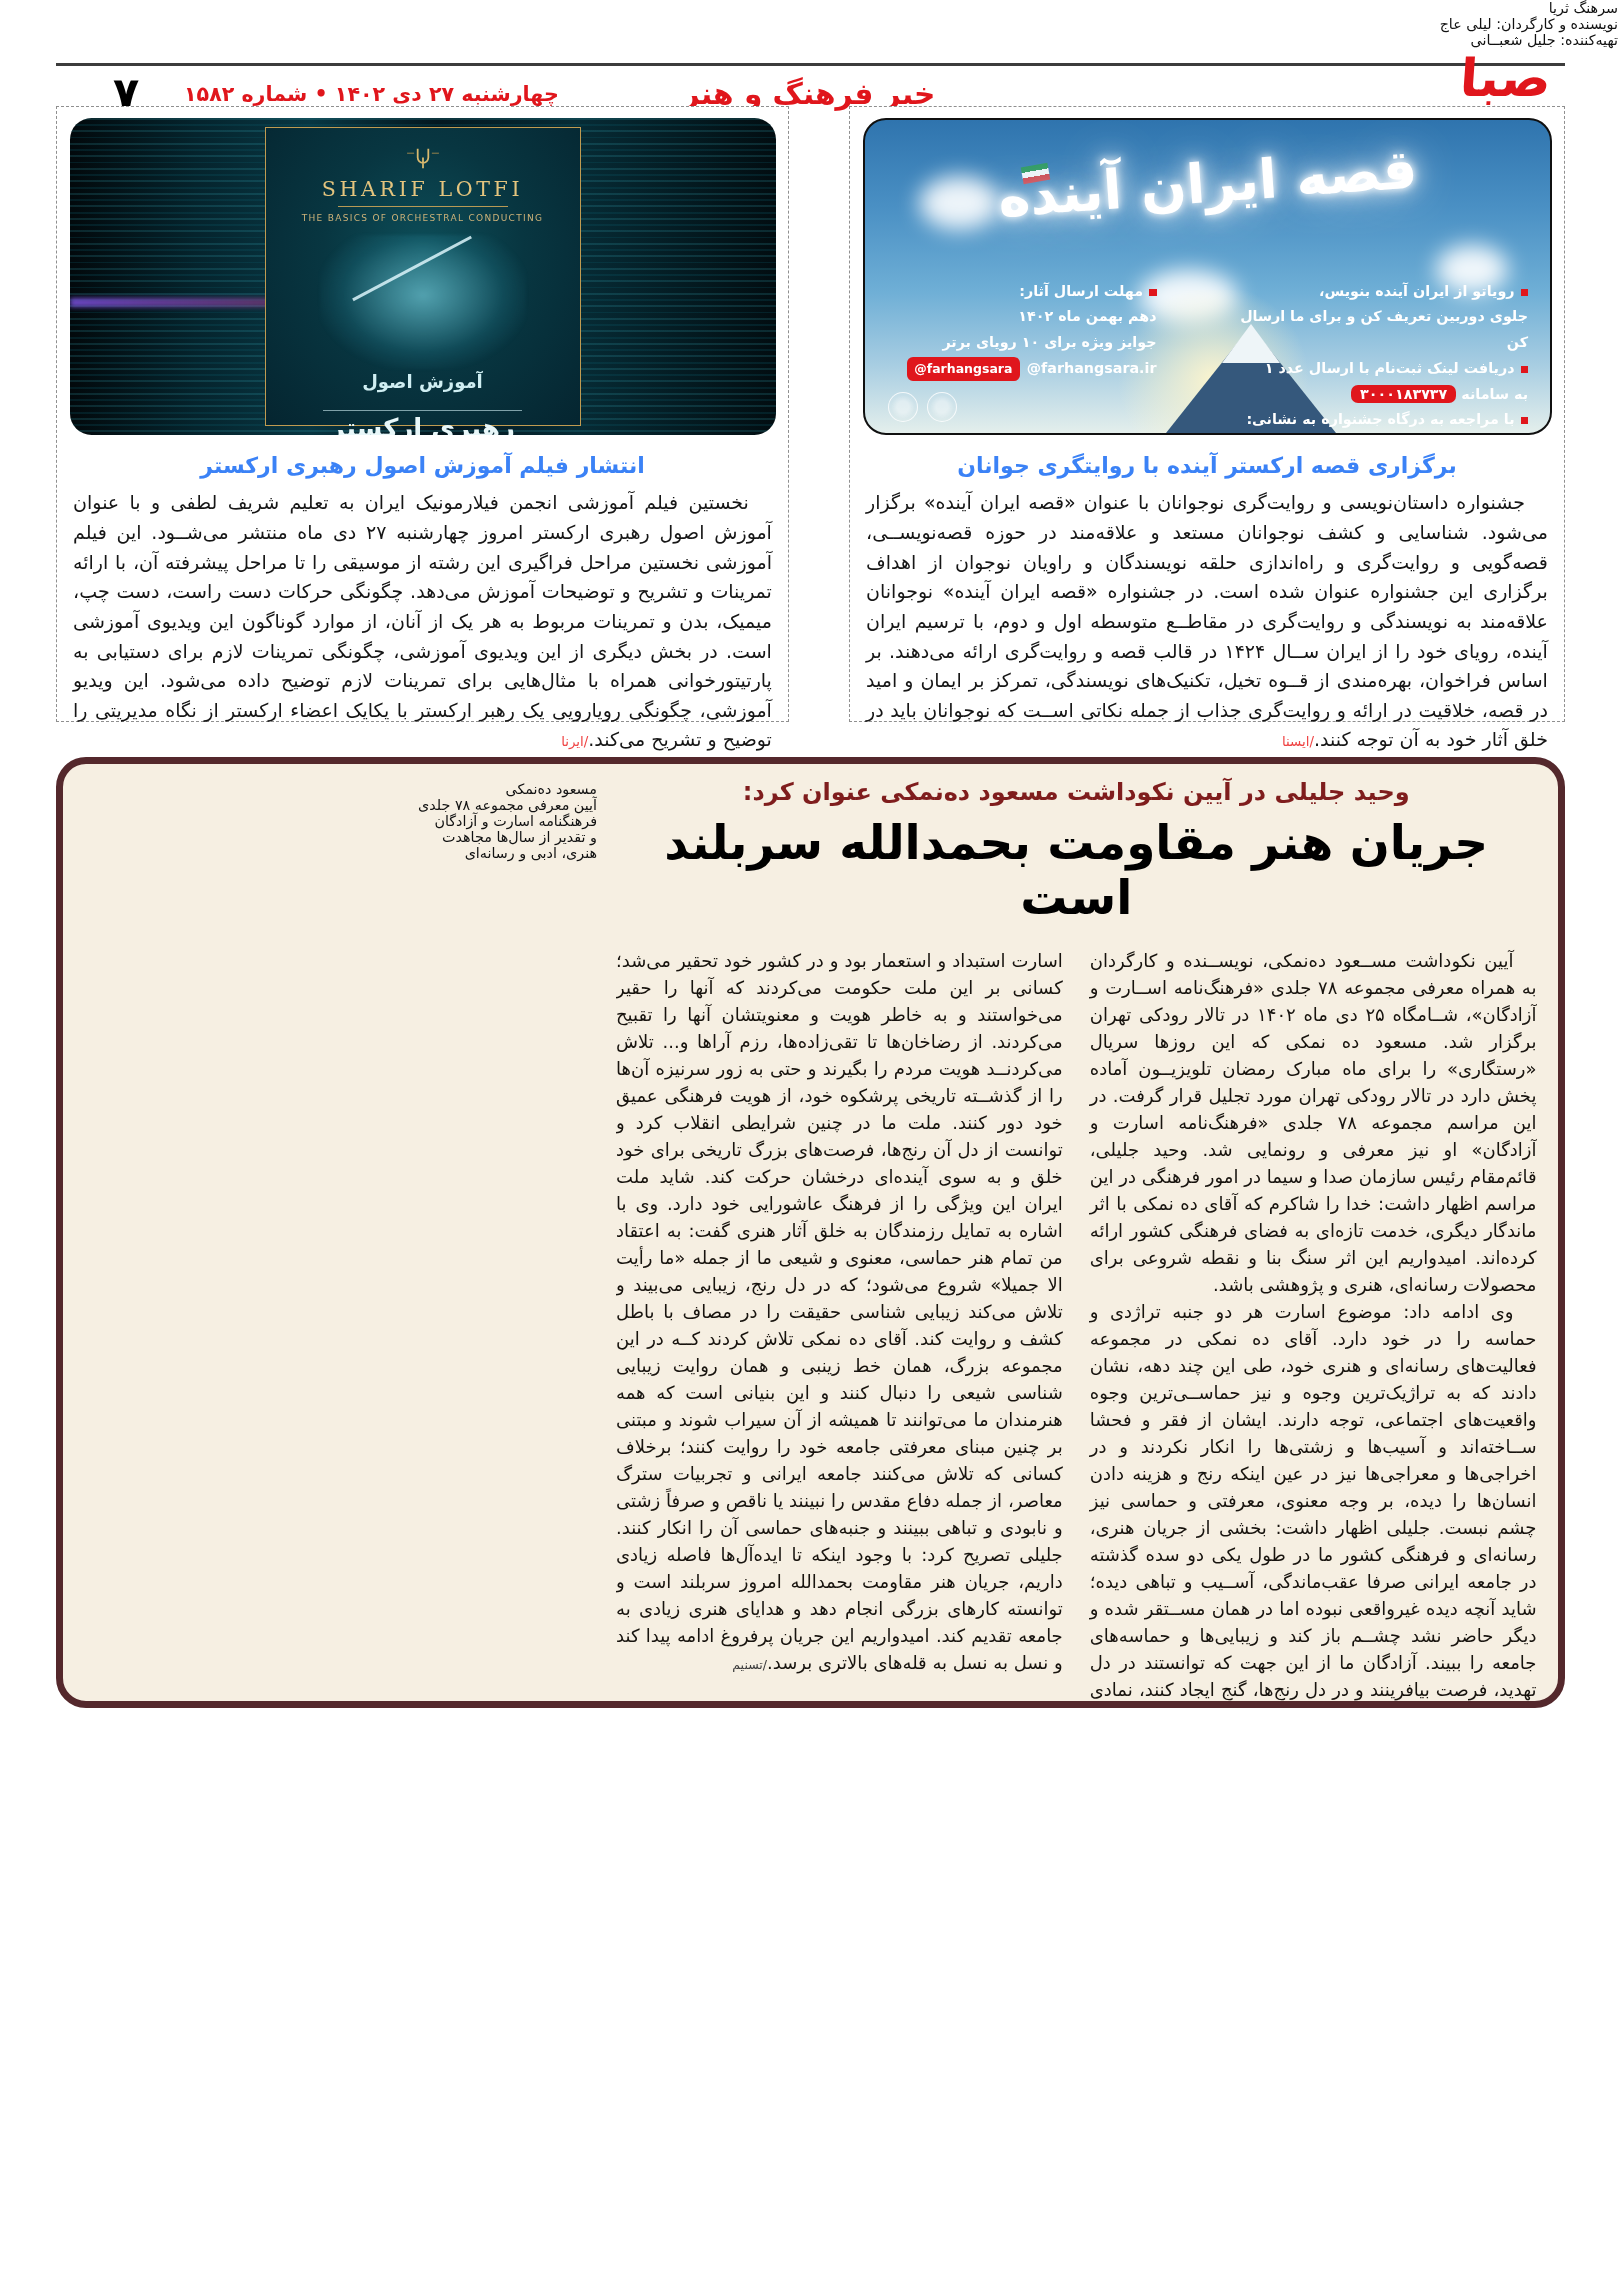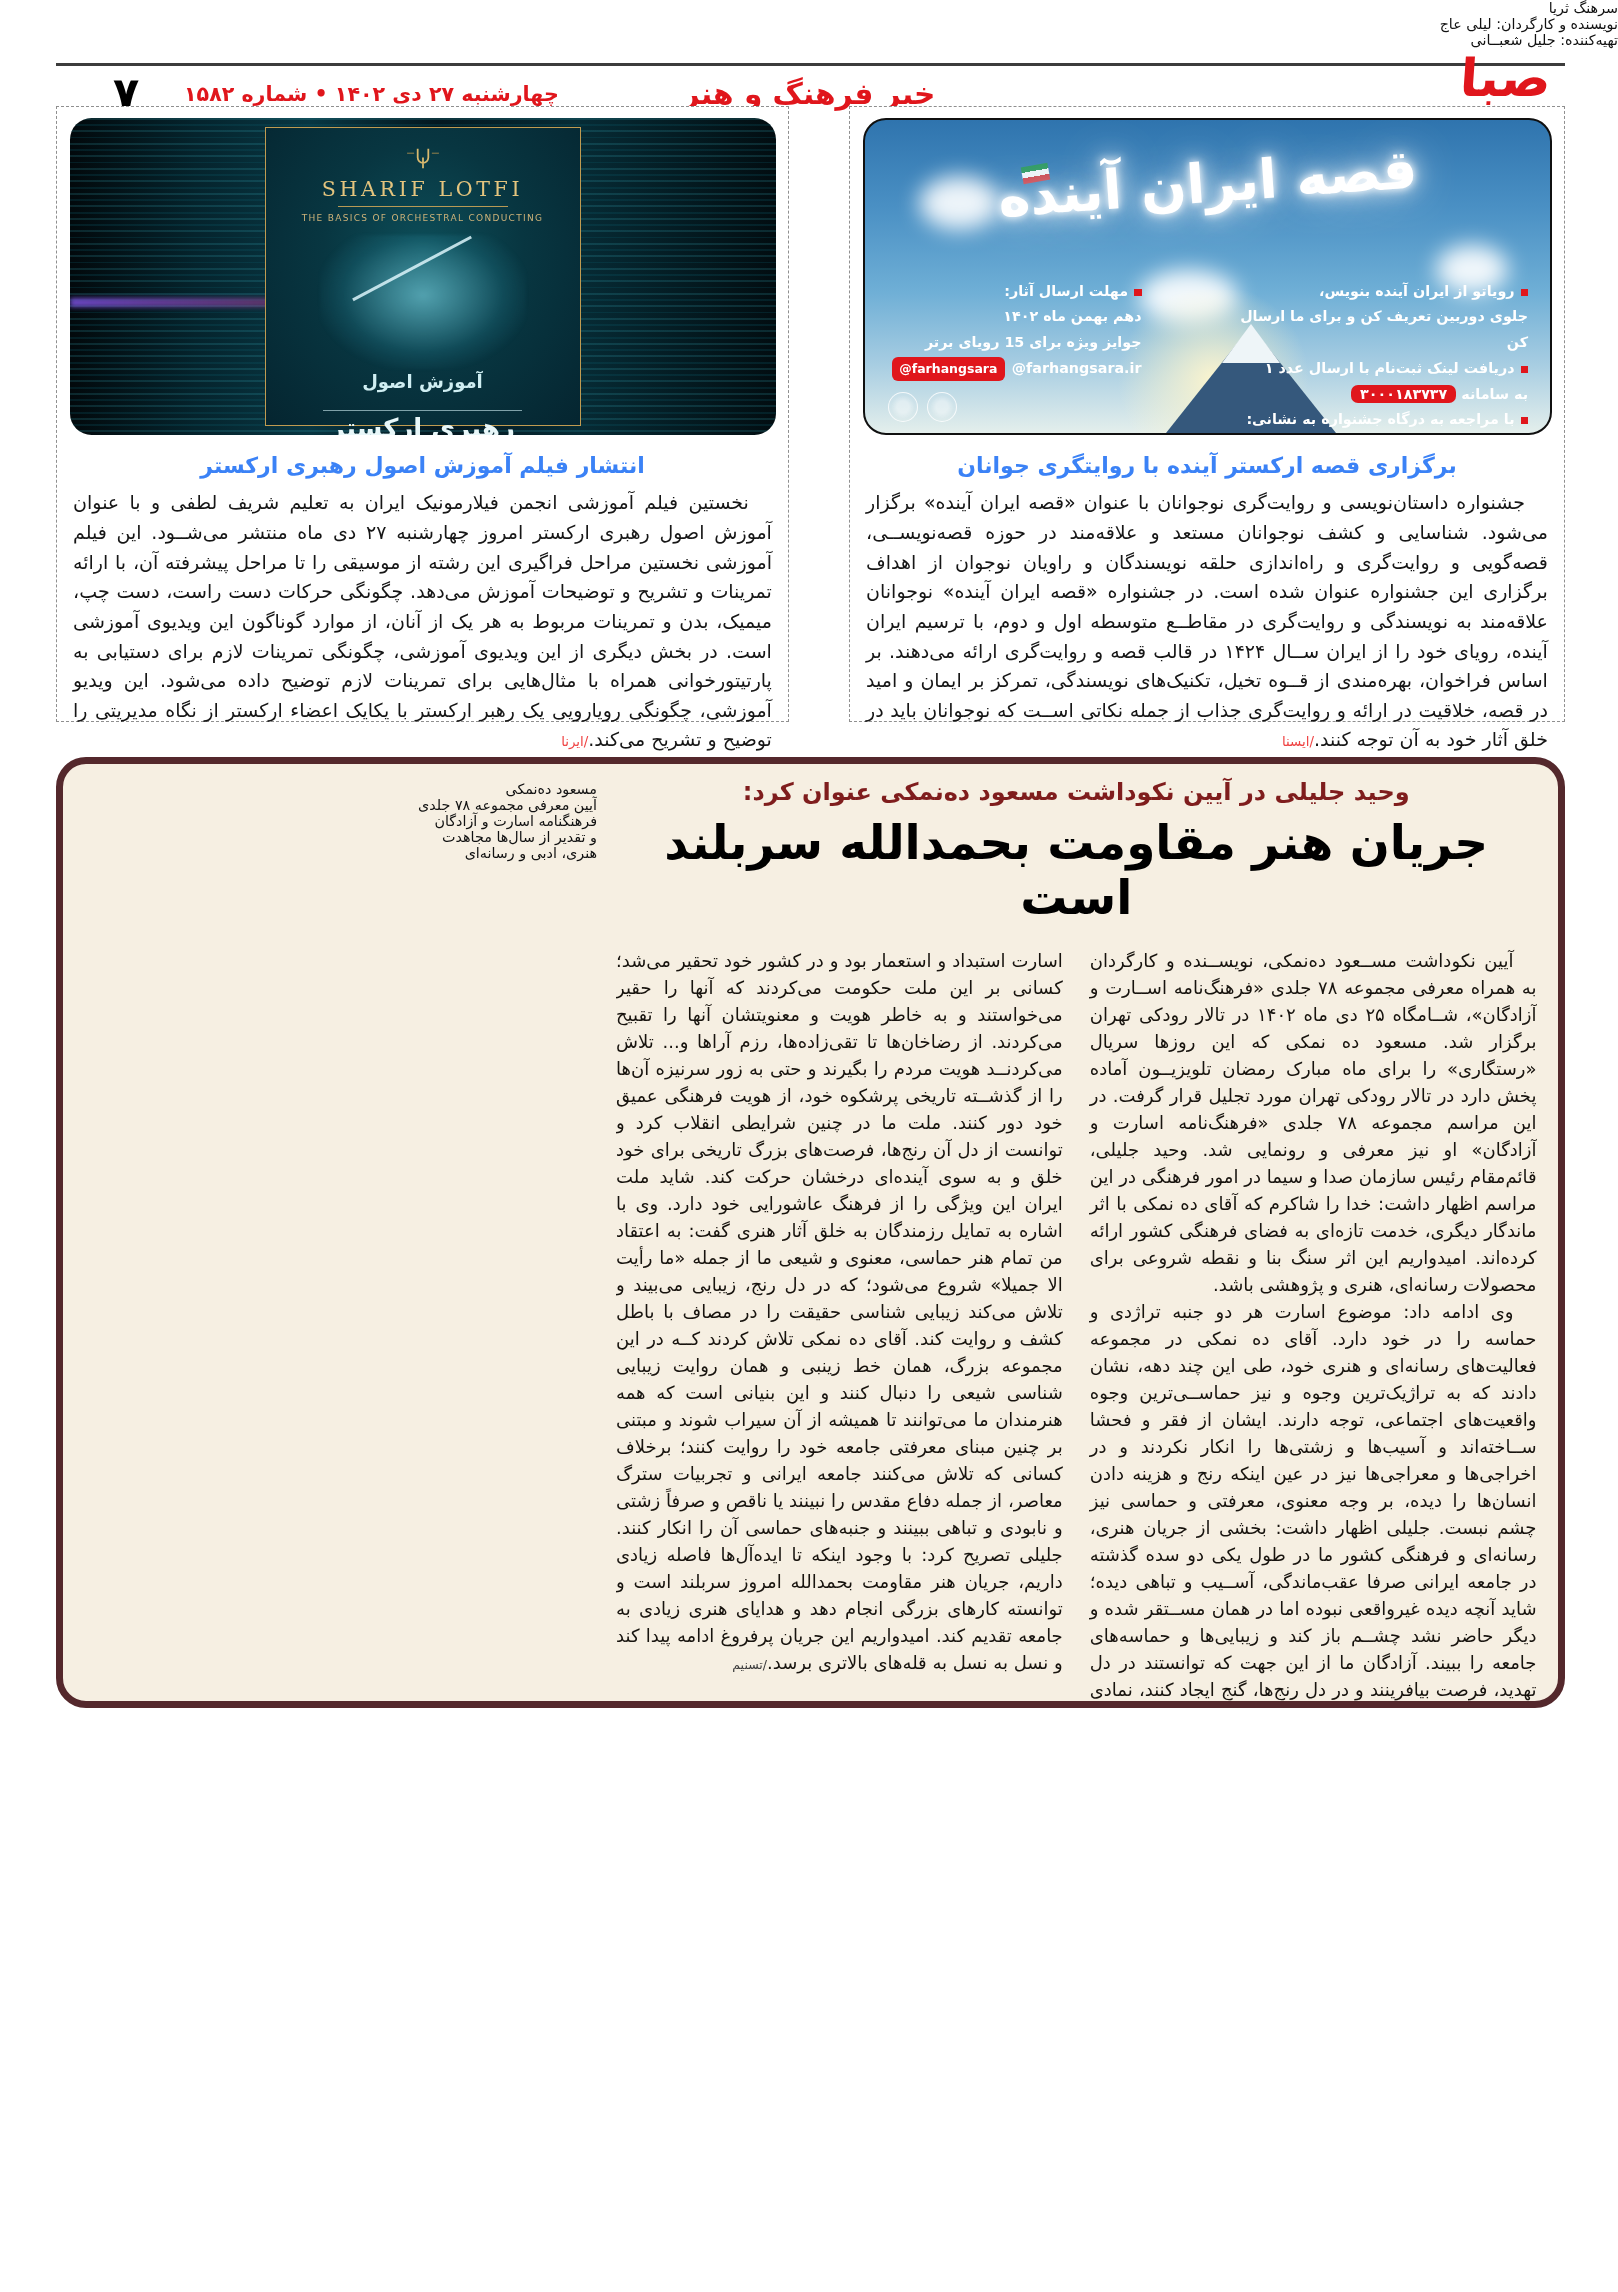--- a/index.html
+++ b/index.html
@@ -58,21 +58,21 @@
             border-left:85px solid transparent; border-right:85px solid transparent; border-bottom:107px solid #35587c; }
   .banner .snow { position:absolute; left:calc(44% + 56px); bottom:70px; width:0; height:0;
             border-left:29.6px solid transparent; border-right:29.6px solid transparent; border-bottom:39px solid #eef5f8; }
   .banner .cloud-title { position:absolute; left:0; right:0; top:32px; text-align:center; font-size:54px; font-weight:bold;
             color:#ffffff; transform:rotate(-4deg); letter-spacing:1.8px;
             text-shadow:0 0 9px #fff, 0 0 21.5px rgba(255,255,255,.95), 0 0 43px rgba(255,255,255,.8); }
   .banner .flag { position:absolute; left:23%; top:45px; width:27px; height:17px; transform:rotate(-10deg); opacity:.9;
             background:linear-gradient(180deg,#2e9e5b 0 33%, #fff 33% 66%, #d94046 66% 100%); }
   .bn-block { position:absolute; width:296px; font-size:14.3px; font-weight:bold; color:#fff; line-height:1.8; text-align:right; }
   .bn-right { right:21.5px; top:159px; }
-  .bn-left  { left:8px;  top:159px; width:269px; }
+  .bn-left  { left:23px;  top:159px; width:269px; }
   .bn-line.bullet::before { content:""; display:inline-block; width:7.2px; height:7.2px; background:#e0161c; margin-left:6.3px; }
   .smschip { background:#e0161c; color:#fff; padding:0.9px 9px; border-radius:7px; letter-spacing:0.9px; }
   .bn-site { direction:ltr; text-align:right; letter-spacing:0.4px; }
   .bn-site::before { content:""; display:inline-block; width:9px; height:9px; background:#e0161c; border-radius:50%; margin-right:5.4px; }
   .handle-chip { background:#e0161c; color:#fff; padding:0.9px 7.2px; border-radius:6px; direction:ltr; display:inline-block; font-size:12.5px; }
   .handle-site { direction:ltr; display:inline-block; margin-left:7.2px; }
   .bn-logos { position:absolute; left:23px; bottom:10.7px; display:flex; gap:9px; }
   .bn-logos .lg { width:30px; height:30px; border-radius:50%; border:1.8px solid rgba(255,255,255,.9); opacity:.9;
             background:radial-gradient(circle, rgba(255,255,255,.5) 0 30%, rgba(255,255,255,.1) 60%); }
 
@@ -252,21 +252,21 @@
         <div class="bn-line bullet">رویاتو از ایران آینده بنویس،</div>
         <div class="bn-line">جلوی دوربین تعریف کن و برای ما ارسال کن</div>
         <div class="bn-line bullet">دریافت لینک ثبت‌نام با ارسال عدد ۱</div>
         <div class="bn-line"><span>به سامانه</span> <span class="smschip">۳۰۰۰۱۸۳۷۳۷</span></div>
         <div class="bn-line bullet">با مراجعه به درگاه جشنواره به نشانی:</div>
         <div class="bn-line bn-site">iraneayandeh.farhangsara.ir</div>
       </div>
       <div class="bn-block bn-left">
         <div class="bn-line bullet">مهلت ارسال آثار:</div>
         <div class="bn-line">دهم بهمن ماه ۱۴۰۲</div>
-        <div class="bn-line">جوایز ویژه برای 15 رویای برتر</div>
+        <div class="bn-line">جوایز ویژه برای ۱۰ رویای برتر</div>
         <div class="bn-line"><span class="handle-site">@farhangsara.ir</span><span class="handle-chip">@farhangsara</span></div>
       </div>
       <div class="bn-logos">
         <div class="lg"></div>
         <div class="lg"></div>
       </div>
     </div>
     <h2>برگزاری قصه ارکستر آینده با روایتگری جوانان</h2>
     <p class="body"><span>جشنواره داستان‌نویسی و روایت‌گری نوجوانان با عنوان «قصه ایران آینده» برگزار می‌شود. شناسایی و کشف نوجوانان مستعد و علاقه‌مند در حوزه قصه‌نویســی، قصه‌گویی و روایت‌گری و راه‌اندازی حلقه نویسندگان و راویان نوجوان از اهداف برگزاری این جشنواره عنوان شده است. در جشنواره «قصه ایران آینده» نوجوانان علاقه‌مند به نویسندگی و روایت‌گری در مقاطــع متوسطه اول و دوم، با ترسیم ایران آینده، رویای خود را از ایران ســال ۱۴۲۴ در قالب قصه و روایت‌گری ارائه می‌دهند. بر اساس فراخوان، بهره‌مندی از قــوه تخیل، تکنیک‌های نویسندگی، تمرکز بر ایمان و امید در قصه، خلاقیت در ارائه و روایت‌گری جذاب از جمله نکاتی اســت که نوجوانان باید در خلق آثار خود به آن توجه کنند.</span><span class="src">/ایسنا</span></p>
   </div>

